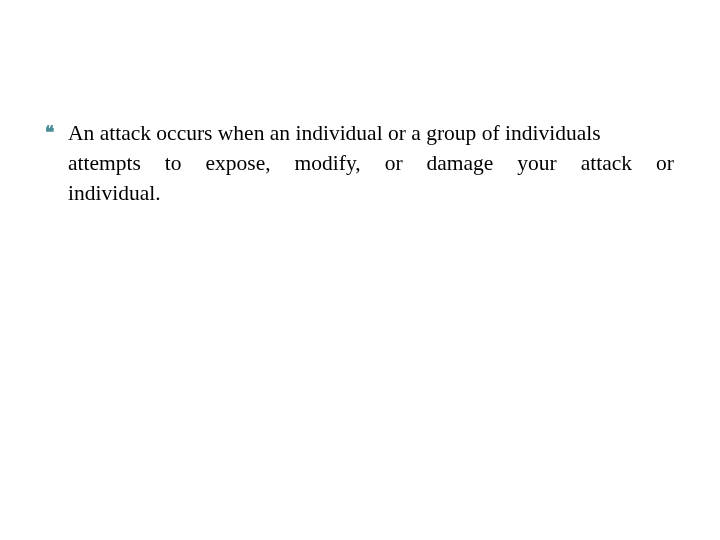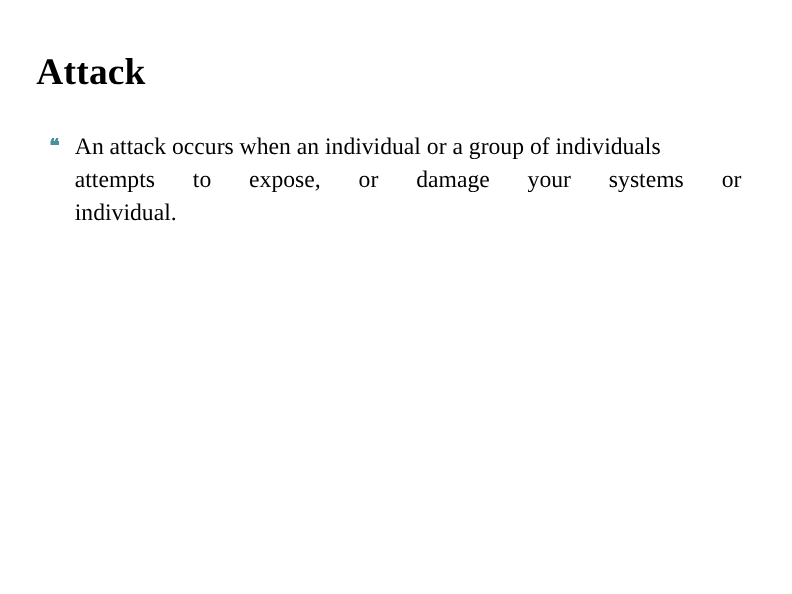--- a/index.html
+++ b/index.html
@@ -80,42 +80,42 @@
   }
   .line.justified > span {
     display: inline-block;
   }
 </style>
 </head>
 <body>
 
 <div class="slide">
 
-  <div class="slide-title">Attack</div>
 
   <div class="body-block">
 
     <div class="bullet-item">
       <span class="bullet-marker">❝</span>
       <span class="bullet-text">
       </span>
     </div>
 
     <div class="bullet-item">
       <span class="bullet-marker">❝</span>
       <span class="bullet-text">
         <span class="line">An attack occurs when an individual or a group of individuals</span>
         <span class="line justified" id="justified-line">
             <span>attempts</span>
             <span>to</span>
             <span>expose,</span>
+            <span>modify,</span>
             <span>or</span>
             <span>damage</span>
             <span>your</span>
-            <span>systems</span>
+            <span>attack</span>
             <span>or</span>
           </span>
         <span class="line">individual.</span>
       </span>
     </div>
 
   </div>
 </div>
 
 </body></html>

